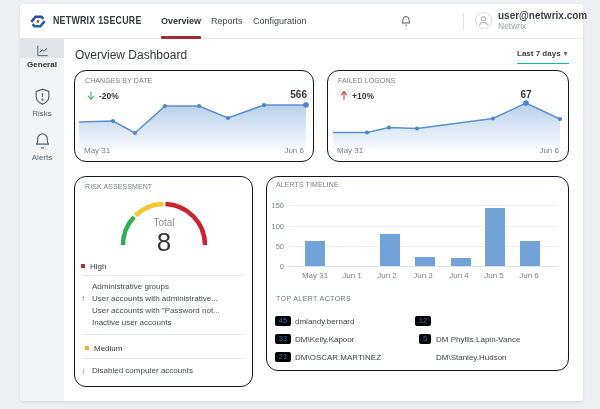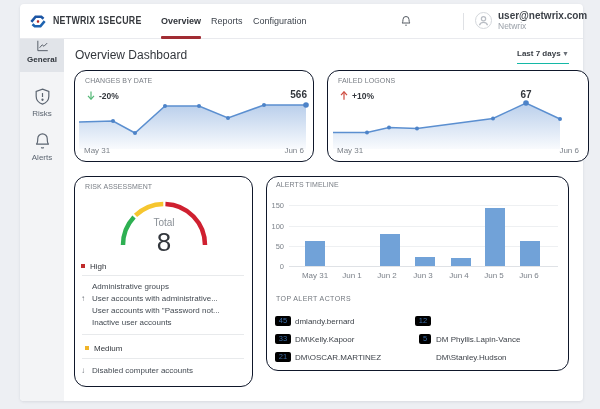--- a/index.html
+++ b/index.html
@@ -74,21 +74,21 @@
       <svg width="15" height="15" viewBox="0 0 24 24" fill="none" stroke="#b9bdc4" stroke-width="2" style="display:block;margin:0 auto">
         <circle cx="12" cy="9" r="3.4"></circle>
           <path d="M5.5 19.5a7 7 0 0 1 13 0"></path>
       </svg>
     </div>
     <div class="uemail">user@netwrix.com</div>
     <div class="utenant">Netwrix</div>
   </div>
 
   <div class="side">
-    <div class="sitem act" style="top:0px;height:33px;">
+    <div class="sitem act" style="top:0px;height:19px;padding-top:5px;">
       <svg width="15" height="14" viewBox="0 0 24 24" fill="none" stroke="#4e5560" stroke-width="1.6">
         <path d="M4 3v17h17"></path>
           <path d="M7 15l4.5-5 3 2.5L20 7"></path>
       </svg>
       <div class="lbl">General</div>
     </div>
     <div class="sitem" style="top:48px;">
       <svg width="19" height="20" viewBox="0 0 24 24" fill="none" stroke="#5b6470" stroke-width="1.5">
         <path d="M12 2l8 3v6c0 5-3.5 8.5-8 10-4.5-1.5-8-5-8-10V5z"></path>
           <path d="M12 7v5"></path>
@@ -129,21 +129,21 @@
     <circle cx="90" cy="35" r="2" fill="#4d83c8"></circle>
       <circle cx="124" cy="35" r="2" fill="#4d83c8"></circle>
     <circle cx="153" cy="47" r="2" fill="#4d83c8"></circle>
       <circle cx="189" cy="34" r="2" fill="#4d83c8"></circle>
     <circle cx="231" cy="34" r="2.8" fill="#4d83c8"></circle>
   </svg>
   <div class="axl" style="left:9px;">May 31</div>
   <div class="axl" style="right:9px;">Jun 6</div>
 </div>
 
-<div class="card" style="left:327px;top:70px;width:262px;height:92px;">
+<div class="card" style="left:327px;top:70px;width:242px;height:92px;">
   <div class="ctitle">FAILED LOGONS</div>
   <div class="pct"><svg width="8" height="9" viewBox="0 0 10 12" fill="none" stroke="#ce4c40" stroke-width="1.6" style="vertical-align:-1px;margin-right:4px">
         <path d="M5 11.5V1.5"></path>
         <path d="M1 5.5l4-4.5 4 4.5"></path>
       </svg>+10%</div>
   <svg style="position:absolute;left:0;top:0" width="242" height="92" viewBox="0 0 242 92">
     <defs>
         <linearGradient id="g2" x1="0" y1="0" x2="0" y2="1">
       <stop offset="0" stop-color="#88acdd" stop-opacity="0.58"></stop>
       <stop offset="1" stop-color="#85abdd" stop-opacity="0.05"></stop>

